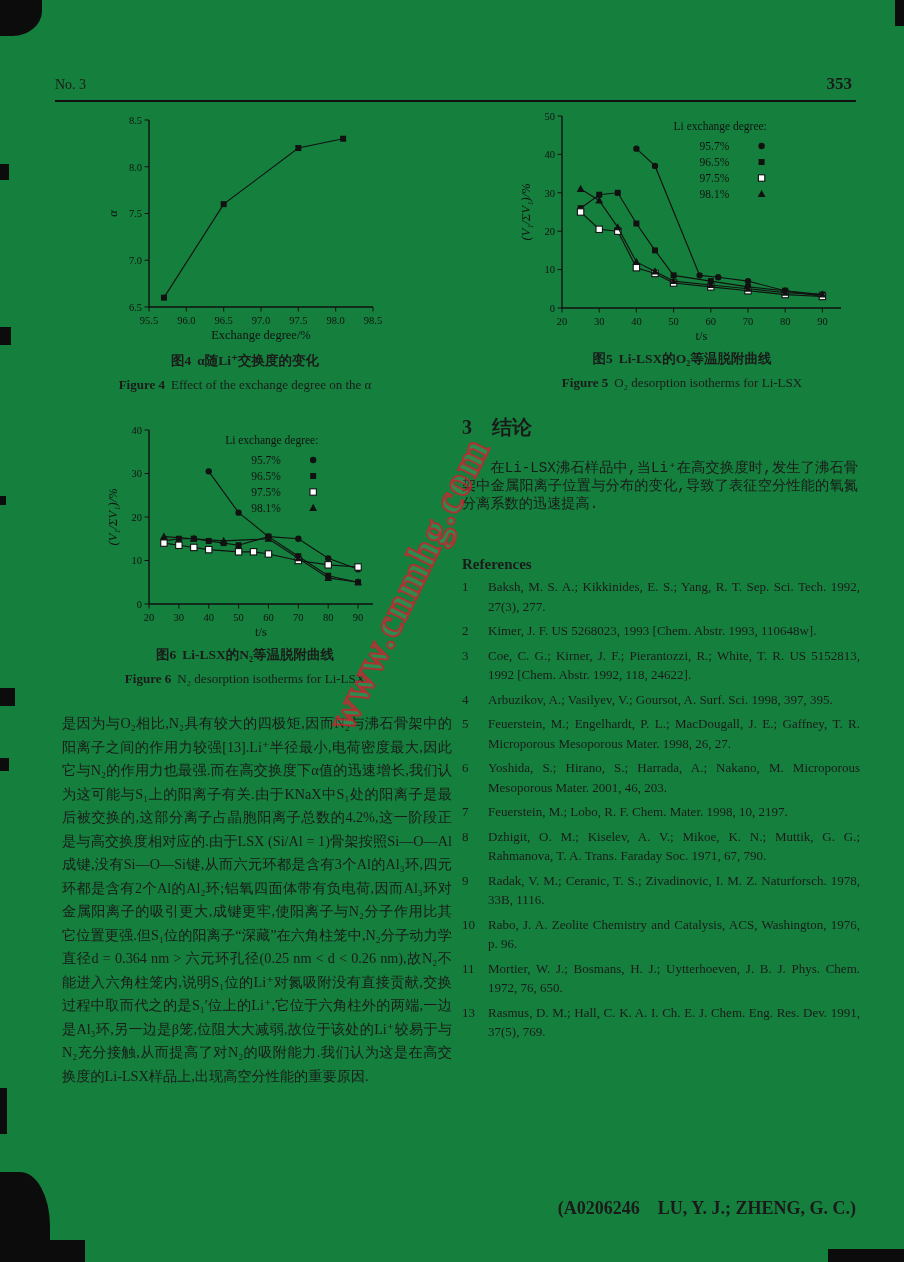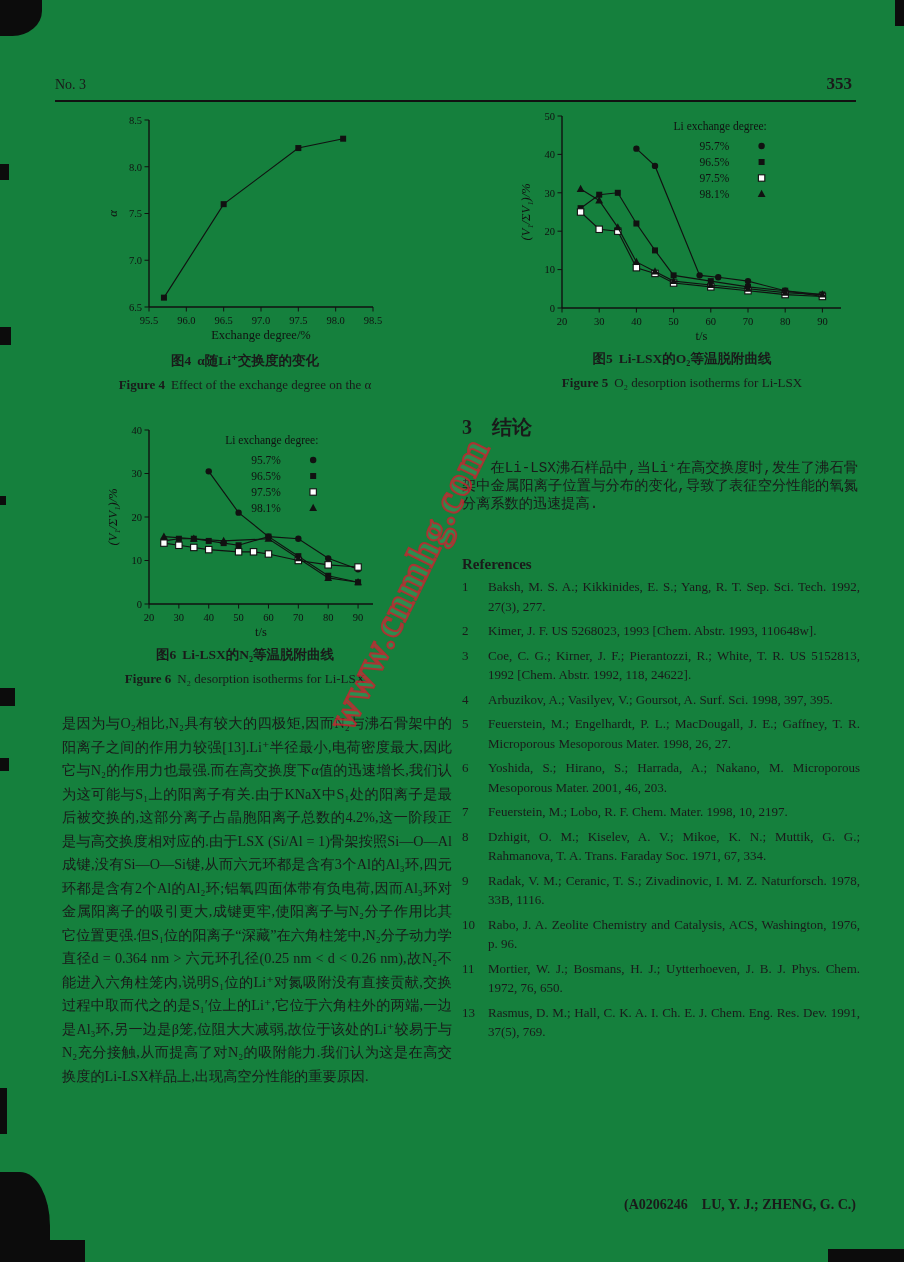--- a/index.html
+++ b/index.html
@@ -35,21 +35,21 @@
   .conclusion{position:absolute;left:462px;top:414px;width:396px;}
   .sec-heading{font-size:20px;font-weight:bold;}
   .conclusion p{margin:18px 0 0;text-indent:2em;font-size:14.2px;line-height:18px;text-align:justify;font-family:Liberation Mono, monospace;}
   
   .refs{position:absolute;left:462px;top:556px;width:398px;}
   .refs-heading{font-size:15px;font-weight:bold;margin-bottom:4px;}
   .ref-item{display:flex;margin-bottom:5px;font-size:13px;line-height:1.5;}
   .ref-num{flex:0 0 18px;margin-right:8px;}
   .ref-text{white-space:pre-line;text-align:justify;}
   
-  .footer{position:absolute;right:48px;top:1196px;font-size:14px;font-weight:bold;}
+  .footer{position:absolute;right:48px;top:1196px;font-size:18px;font-weight:bold;}
   
   .watermark{position:absolute;left:222px;top:560px;width:372px;text-align:center;
              transform:rotate(-64deg);font-size:42px;font-weight:bold;letter-spacing:1px;
              color:rgba(255,250,250,0.10);-webkit-text-stroke:2px rgba(202,32,46,0.8);
              pointer-events:none;z-index:5;}
   
   .artifact{position:absolute;background:#0c0c0c;z-index:6;}
   .a1{left:0;top:0;width:42px;height:36px;border-radius:0 0 70% 0;}
   .a2{left:0;top:164px;width:9px;height:16px;}
   .a3{left:0;top:327px;width:11px;height:18px;}
@@ -342,21 +342,21 @@
         <div class="ref-item">
           <span class="ref-num">6</span>
           <span class="ref-text">Yoshida, S.; Hirano, S.; Harrada, A.; Nakano, M. Microporous Mesoporous Mater. 2001, 46, 203.</span>
         </div>
         <div class="ref-item">
           <span class="ref-num">7</span>
           <span class="ref-text">Feuerstein, M.; Lobo, R. F. Chem. Mater. 1998, 10, 2197.</span>
         </div>
         <div class="ref-item">
           <span class="ref-num">8</span>
-          <span class="ref-text">Dzhigit, O. M.; Kiselev, A. V.; Mikoe, K. N.; Muttik, G. G.; Rahmanova, T. A. Trans. Faraday Soc. 1971, 67, 334.</span>
+          <span class="ref-text">Dzhigit, O. M.; Kiselev, A. V.; Mikoe, K. N.; Muttik, G. G.; Rahmanova, T. A. Trans. Faraday Soc. 1971, 67, 790.</span>
         </div>
         <div class="ref-item">
           <span class="ref-num">9</span>
           <span class="ref-text">Radak, V. M.; Ceranic, T. S.; Zivadinovic, I. M. Z. Naturforsch. 1978, 33B, 1116.</span>
         </div>
         <div class="ref-item">
           <span class="ref-num">10</span>
           <span class="ref-text">Rabo, J. A. Zeolite Chemistry and Catalysis, ACS, Washington, 1976, p. 96.</span>
         </div>
         <div class="ref-item">

